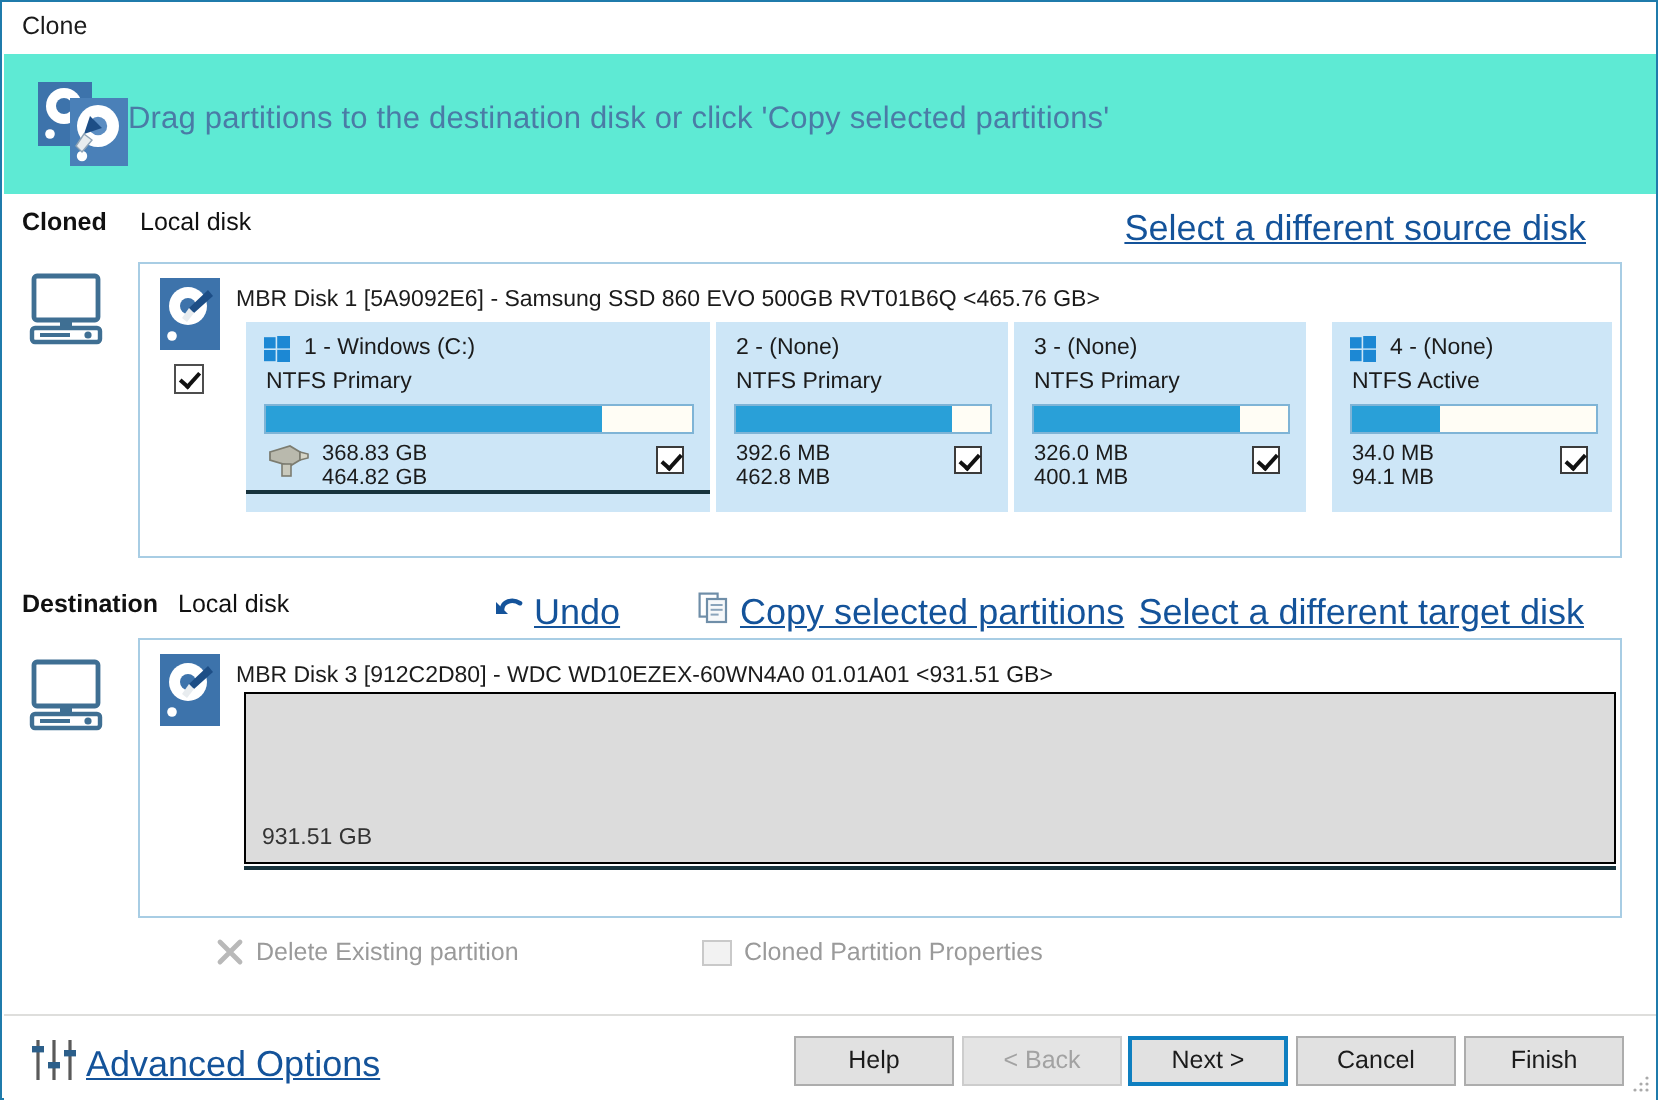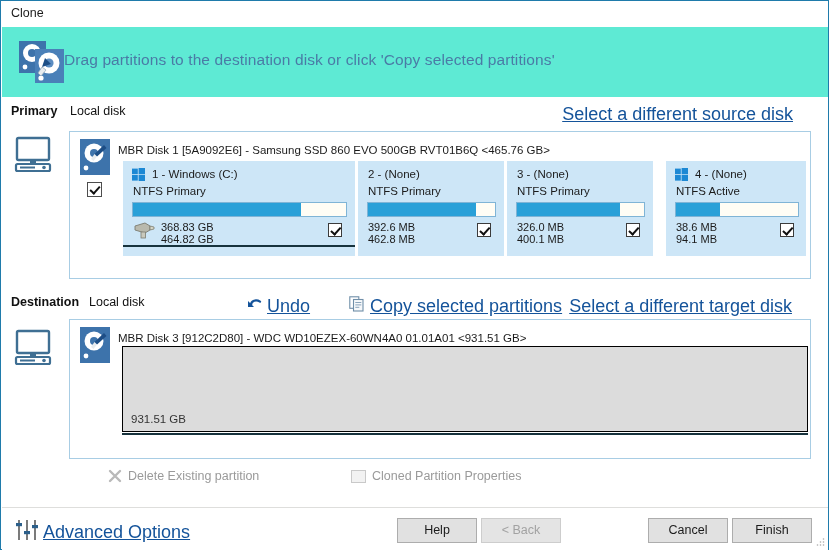--- a/index.html
+++ b/index.html
@@ -135,21 +135,21 @@
       <circle cx="31" cy="24" r="10.5" fill="#ffffff"></circle>
       <circle cx="31" cy="24" r="4.6" fill="#5b8dc2"></circle>
       <circle cx="23" cy="39" r="2.6" fill="#ffffff"></circle>
       <path d="M41 12 L30 22 L33 25 L24 28 L27 19 L30 22 Z" fill="#1d4e86"></path>
       <path d="M24 28 L20 34 L23 37 L28 31 Z" fill="#e8ecef" stroke="#8fa3b5" stroke-width=".7"></path>
     </svg>
     <div class="banner-text">Drag partitions to the destination disk or click 'Copy selected partitions'</div>
   </div>
 
   <div class="lblrow" style="top:103px">
-    <div class="lbl-strong" style="left:10px">Primary</div>
+    <div class="lbl-strong" style="left:10px">Cloned</div>
     <div class="lbl-plain" style="left:69px">Local disk</div>
     <div class="lnk" style="right:37px">Select a different source disk</div>
   </div>
 
   <svg class="monitor" style="left:10px;top:134px" viewBox="0 0 44 40">
     <rect x="6" y="3" width="32" height="22" rx="1.5" fill="none" stroke="#3f6f93" stroke-width="2.4"></rect>
     <rect x="19" y="26" width="6" height="3" fill="#3f6f93"></rect>
     <rect x="5" y="29" width="34" height="7" rx="1.5" fill="none" stroke="#3f6f93" stroke-width="2.2"></rect>
     <circle cx="33" cy="32.5" r="1.8" fill="#3f6f93"></circle>
     <rect x="9" y="31.5" width="15" height="2" fill="#3f6f93"></rect>
@@ -218,21 +218,21 @@
       <rect x="0" y="0.6" width="5.8" height="5.6" fill="#1c88d4"></rect>
       <rect x="6.6" y="0" width="6.4" height="6.2" fill="#1c88d4"></rect>
       <rect x="0" y="7" width="5.8" height="5.6" fill="#1c88d4"></rect>
       <rect x="6.6" y="6.9" width="6.4" height="6.1" fill="#1c88d4"></rect>
     </svg>
     <div class="pname ind">4 -  (None)</div>
     <div class="pfs">NTFS Active</div>
     <div class="pbar" style="width:124px">
       <div class="fill" style="width:36%"></div>
     </div>
-    <div class="psz" style="left:10px;top:60px">38.6 MB</div>
+    <div class="psz" style="left:10px;top:60px">34.0 MB</div>
     <div class="psz" style="left:10px;top:72px">94.1 MB</div>
     <div class="pchk" style="left:114px;top:62px"></div>
   </div>
 
   <div class="lblrow" style="top:294px">
     <div class="lbl-strong" style="left:10px">Destination</div>
     <div class="lbl-plain" style="left:88px">Local disk</div>
 
     <svg style="position:absolute;left:246px;top:2px;width:16px;height:15px" viewBox="0 0 16 15">
       <path d="M4 8 C4 3.6 9.2 2.2 13 4.6" fill="none" stroke="#14539a" stroke-width="2.3" stroke-linecap="round"></path>
@@ -291,20 +291,21 @@
   <svg class="sliders" viewBox="0 0 24 22">
     <path d="M4 1 L4 21 M12 1 L12 21 M20 1 L20 21" stroke="#5a5a5a" stroke-width="1.6"></path>
     <rect x="1" y="4" width="6" height="3.2" fill="#2c5f8a"></rect>
     <rect x="9" y="12" width="6" height="3.2" fill="#2c5f8a"></rect>
     <rect x="17" y="6" width="6" height="3.2" fill="#2c5f8a"></rect>
   </svg>
   <div class="lnk advlnk">Advanced Options</div>
 
   <div class="btn" style="left:396px">Help</div>
   <div class="btn disabled" style="left:480px">&lt; Back</div>
+  <div class="btn focus" style="left:563px">Next &gt;</div>
   <div class="btn" style="left:647px">Cancel</div>
   <div class="btn" style="left:731px">Finish</div>
 
   <svg class="grip" viewBox="0 0 10 10">
     <circle cx="8.5" cy="2" r="0.8" fill="#aaa"></circle>
     <circle cx="5.5" cy="5" r="0.8" fill="#aaa"></circle>
     <circle cx="8.5" cy="5" r="0.8" fill="#aaa"></circle>
     <circle cx="2.5" cy="8" r="0.8" fill="#aaa"></circle>
     <circle cx="5.5" cy="8" r="0.8" fill="#aaa"></circle>
     <circle cx="8.5" cy="8" r="0.8" fill="#aaa"></circle>

